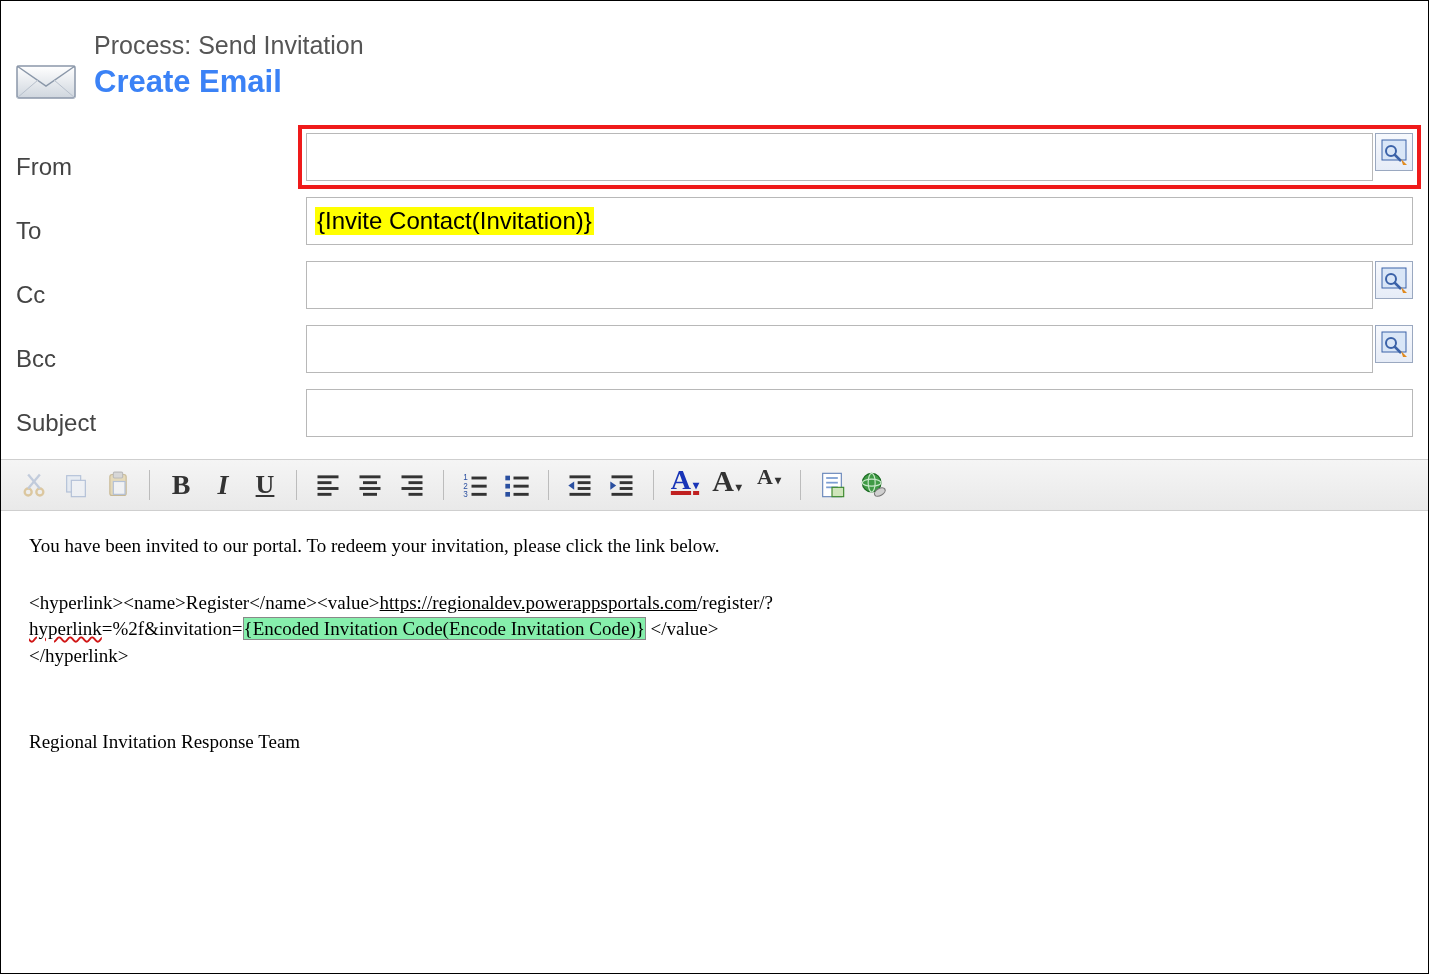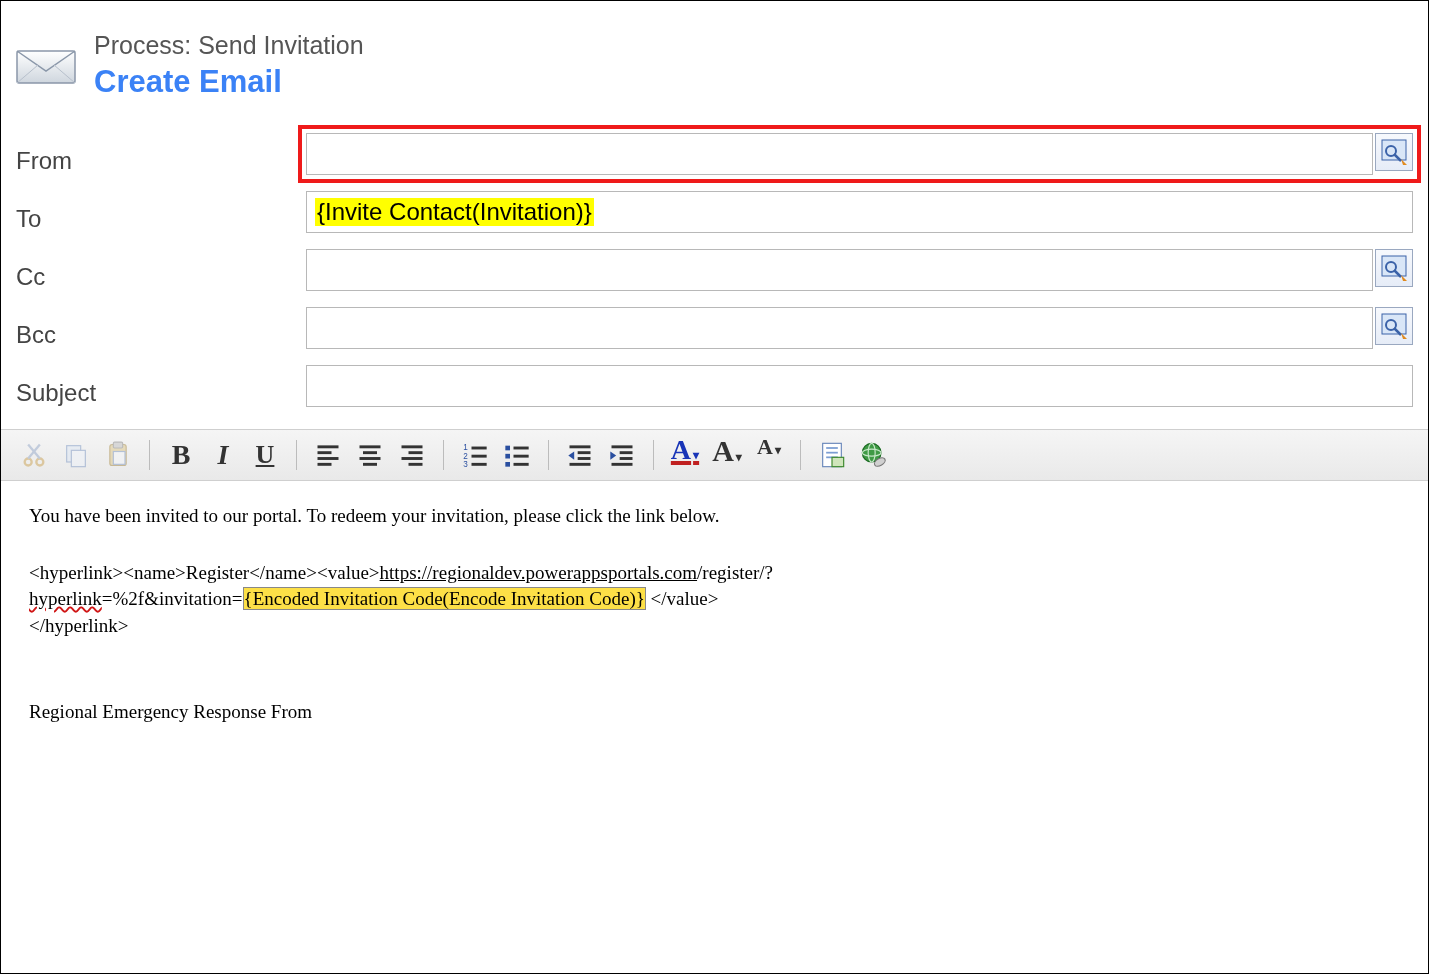--- a/index.html
+++ b/index.html
@@ -1,26 +1,26 @@
 <!DOCTYPE html>
 <html><head>
 <meta charset="utf-8">
 <style>
 * { box-sizing: border-box; margin: 0; padding: 0; }
 body { font-family: "Segoe UI", Tahoma, sans-serif; background: #fff; border: 1px solid #000; width: 1429px; height: 974px; padding: 0; overflow: hidden; }
 
-.header { display: flex; align-items: flex-start; padding: 30px 15px 25px 15px; gap: 18px; }
+.header { display: flex; align-items: flex-end; padding: 30px 15px 25px 15px; gap: 18px; }
 .envelope-icon { width: 60px; height: 42px; margin-top: 12px; }
 .header-text .process { font-size: 25px; color: #555; font-weight: 400; margin-bottom: 4px; }
 .header-text .title { font-size: 31px; font-weight: 700; color: #3b82f6; }
 
 .form-row { display: flex; align-items: flex-end; padding: 8px 15px; gap: 0; }
 .form-label { width: 290px; font-size: 24px; color: #444; font-weight: 400; padding-left: 0px; }
 .form-field-wrap { flex: 1; display: flex; position: relative; }
-.form-field { flex: 1; height: 42px; border: 1px solid #b8b8b8; background: #fff; font-size: 24px; padding: 4px 8px; display: flex; align-items: center; }
+.form-field { flex: 1; height: 48px; border: 1px solid #b8b8b8; background: #fff; font-size: 24px; padding: 4px 8px; display: flex; align-items: center; }
 .form-field.with-lookup { padding-right: 2px; }
 .highlight-red { outline: 4px solid #ef1a1a; outline-offset: 4px; }
 .token-highlight { background: #ffff00; padding: 0 2px; display: inline-block; }
 
 .lookup-btn { width: 38px; height: 38px; border: 1px solid #9aa8c0; background: linear-gradient(#f7f9fd, #e6ecf7); display: flex; align-items: center; justify-content: center; cursor: pointer; margin-left: 2px; }
 .lookup-btn svg { width: 30px; height: 30px; }
 
 .toolbar { margin-top: 14px; background: linear-gradient(#f5f5f5,#e9e9e9); border-top: 1px solid #cfcfcf; border-bottom: 1px solid #cfcfcf; height: 52px; display: flex; align-items: center; padding: 0 12px; gap: 0; }
 .tb-btn { width: 42px; height: 42px; display: flex; align-items: center; justify-content: center; cursor: pointer; font-size: 24px; color: #333; }
 .tb-btn.bold { font-weight: 900; font-family: "Times New Roman", serif; font-size: 28px; }
@@ -31,21 +31,21 @@
 .tb-btn svg { width: 28px; height: 28px; }
 .tb-fonta { font-family: "Times New Roman", serif; font-size: 28px; font-weight: 700; display: flex; align-items: baseline; }
 .tb-fonta .drop { font-size: 12px; margin-left: 2px; }
 .tb-fonta.blue { color: #1834b7; text-decoration: underline; text-decoration-thickness: 4px; text-decoration-color: #c02020; }
 .tb-fonta.big { font-size: 30px; }
 .tb-fonta.small { font-size: 22px; }
 
 .editor { padding: 22px 28px; font-family: "Times New Roman", serif; font-size: 19px; color: #000; line-height: 1.4; }
 .editor p { margin-bottom: 0; }
 .editor .spellerr { text-decoration: underline wavy #d01515; text-decoration-thickness: 2px; }
-.editor .hl { background: #fde047; border: 1px solid #888; padding: 0 0; }
+.editor .hl { background: #86efac; border: 1px solid #888; padding: 0 0; }
 .editor .spacer { height: 30px; }
 </style>
 </head>
 <body>
 
 <div class="header">
   <svg class="envelope-icon" viewBox="0 0 60 42">
     <defs>
       <linearGradient id="g1" x1="0" y1="0" x2="0" y2="1">
         <stop offset="0" stop-color="#ffffff"></stop>
@@ -250,14 +250,14 @@
 <div class="editor">
   <p>You have been invited to our portal. To redeem your invitation, please click the link below.</p>
   <div class="spacer"></div>
   <p>
     <span>&lt;hyperlink&gt;&lt;name&gt;Register&lt;/name&gt;&lt;value&gt;</span><span style="text-decoration:underline">https://regionaldev.powerappsportals.com</span><span>/register/?</span><br>
     <span class="spellerr">hyperlink</span><span>=%2f&amp;invitation=</span><span class="hl">{Encoded Invitation Code(Encode Invitation Code)}</span><span>  &lt;/value&gt;</span><br>
     <span>&lt;/hyperlink&gt;</span>
   </p>
   <div class="spacer"></div>
   <div class="spacer"></div>
-  <p>Regional Emergency Response From</p>
+  <p>Regional Invitation Response Team</p>
 </div>
 
 </body></html>

